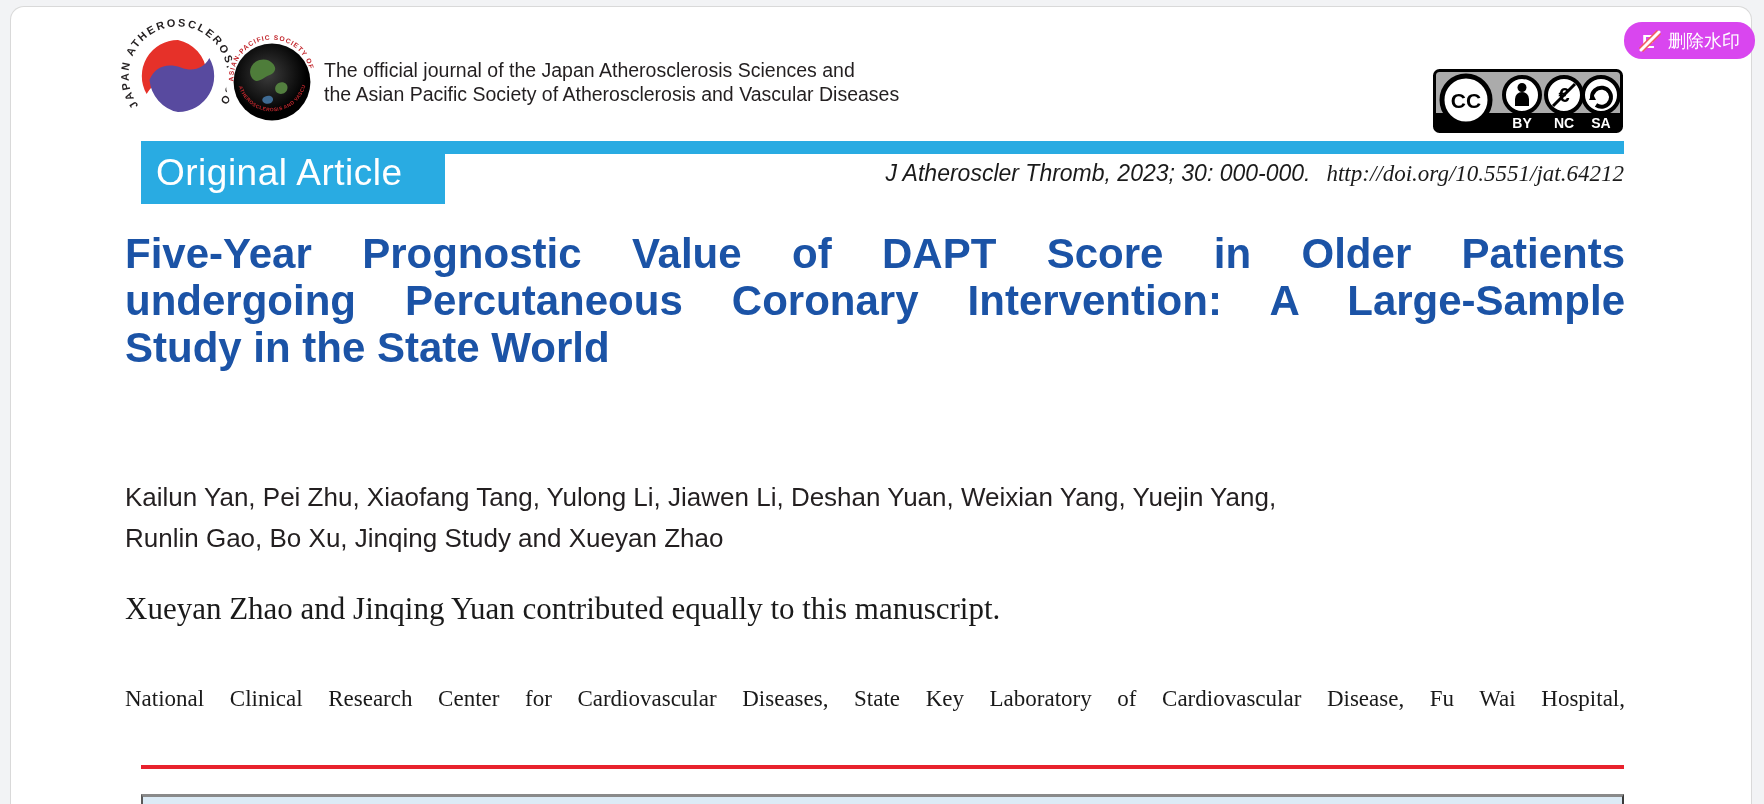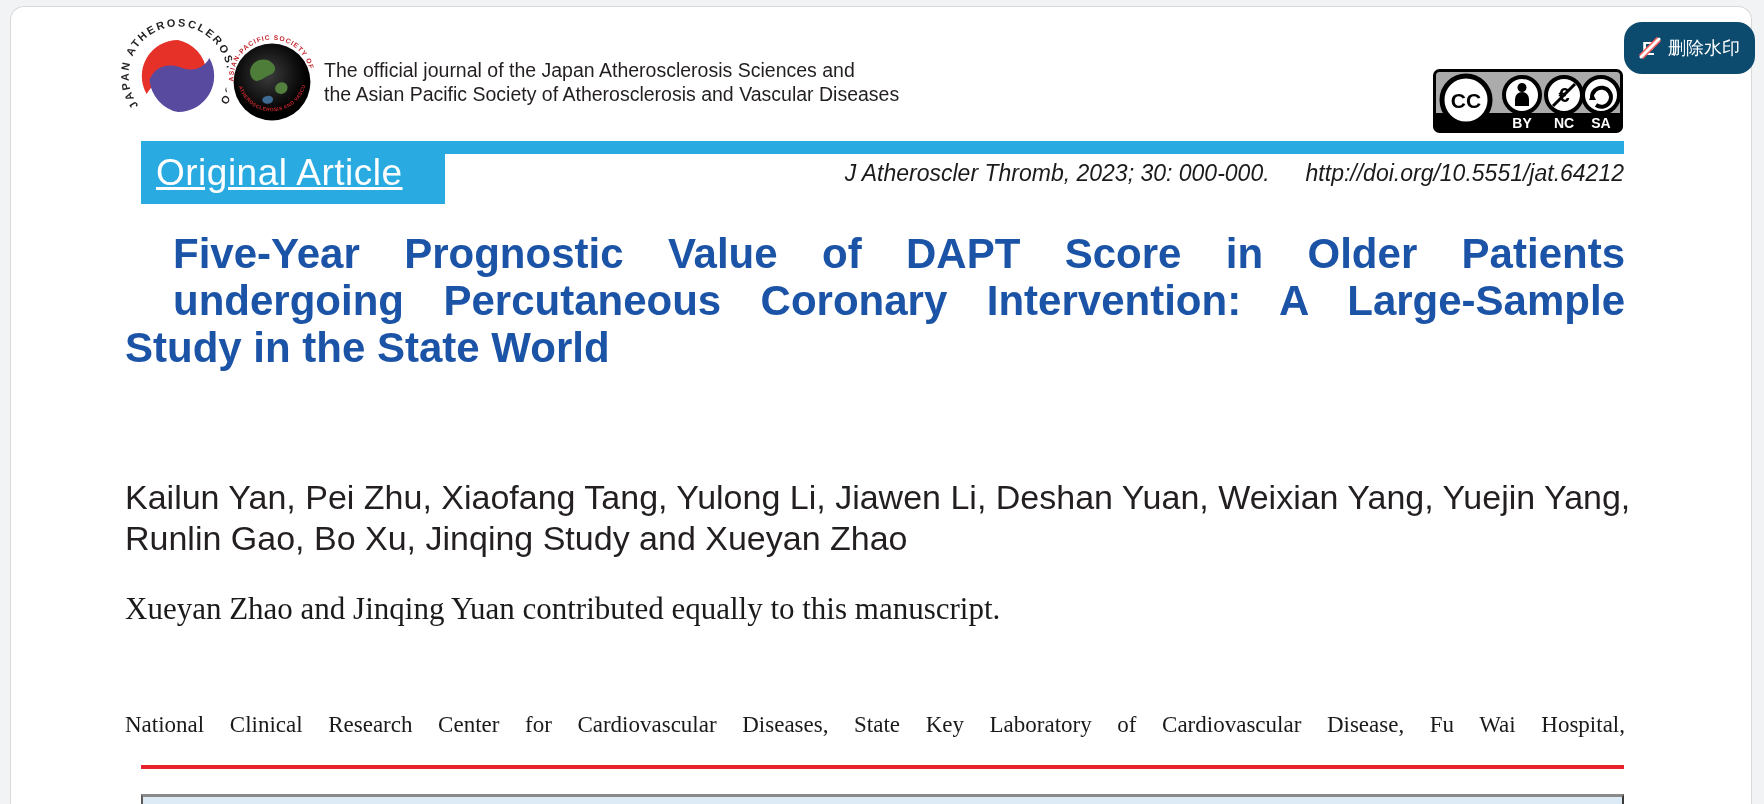--- a/index.html
+++ b/index.html
@@ -19,54 +19,54 @@
   
   .jas-logo{left:110px;top:12px;width:114px;height:114px;}
   .apsavd-logo{left:212px;top:26px;width:98px;height:98px;}
   .journal-subtitle{left:313px;top:52px;font-size:19.5px;line-height:23.5px;color:#231f20;}
 
   
   .cc-badge{left:1422px;top:62px;width:190px;height:64px;}
 
   
   .rm-btn{
-    position:absolute;left:1624px;top:22px;height:52px;z-index:30;
-    background:#0c4a6e;border-radius:18px;border:none;
+    position:absolute;left:1624px;top:22px;height:37px;z-index:30;
+    background:#d946ef;border-radius:18px;border:none;
     display:flex;align-items:center;gap:7px;padding:0 15px;
     color:#ffffff;font-size:18px;cursor:pointer;
     font-family:"Liberation Sans",sans-serif;
   }
 
   
   .top-bar{left:130px;top:134px;width:1483px;height:13px;background:#29abe2;}
   .banner-box{
     left:130px;top:134px;width:304px;height:63px;background:#29abe2;
     color:#ffffff;font-size:37px;line-height:64px;padding-left:15px;
-    box-sizing:border-box;letter-spacing:.5px;text-decoration:underline;
+    box-sizing:border-box;letter-spacing:.5px;
   }
 
   
   .citation{
     left:130px;top:153px;width:1483px;text-align:right;
     font-style:italic;font-size:23px;color:#1b1b1b;
   }
-  .citation .doi{margin-left:36px;}
+  .citation .doi{margin-left:16px;font-family:Liberation Serif, serif;}
 
   
   .title{left:114px;top:223px;width:1500px;color:#1b53a6;font-weight:bold;
          font-size:42px;line-height:47px;}
-  .title .just{text-align:justify;text-align-last:justify;margin-left:48px;}
+  .title .just{text-align:justify;text-align-last:justify;}
 
   
-  .authors{left:114px;top:470px;font-size:34px;line-height:41px;color:#231f20;white-space:nowrap;}
+  .authors{left:114px;top:470px;font-size:26px;line-height:41px;color:#231f20;white-space:nowrap;}
 
   
   .contrib{left:114px;top:584px;font-family:"Liberation Serif",serif;font-size:31px;color:#1a1a1a;}
   .affil{left:114px;top:675px;width:1500px;font-family:"Liberation Serif",serif;
-         font-size:23px;line-height:34px;color:#1a1a1a;margin-top:26px;}
+         font-size:23px;line-height:34px;color:#1a1a1a;}
   .affil .just{text-align:justify;text-align-last:justify;}
 
   .red-rule{left:130px;top:758px;width:1483px;height:4px;background:#e8222d;}
 
   .abstract-box{
     left:130px;top:787px;width:1483px;height:11px;box-sizing:border-box;
     background:#dcebf6;border-top:3px solid #8a8a8a;
     border-left:2px solid #5a5a5a;border-right:2px solid #3a3a3a;
   }
 </style>

